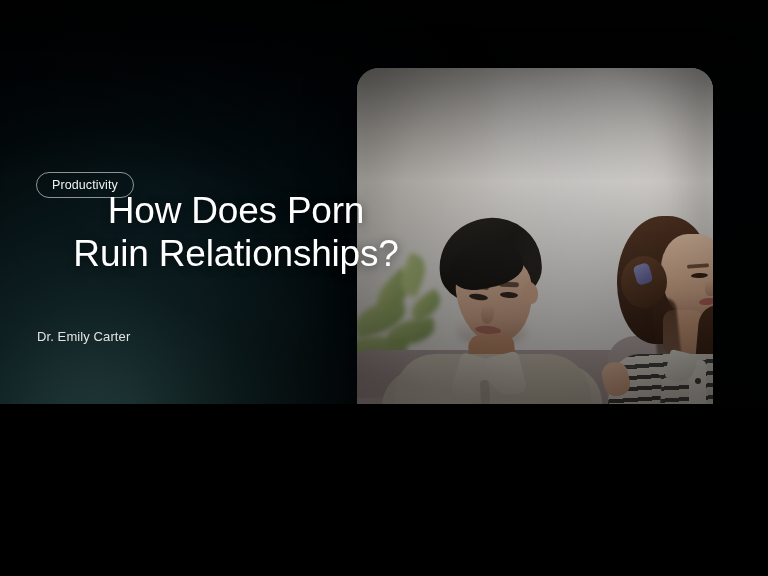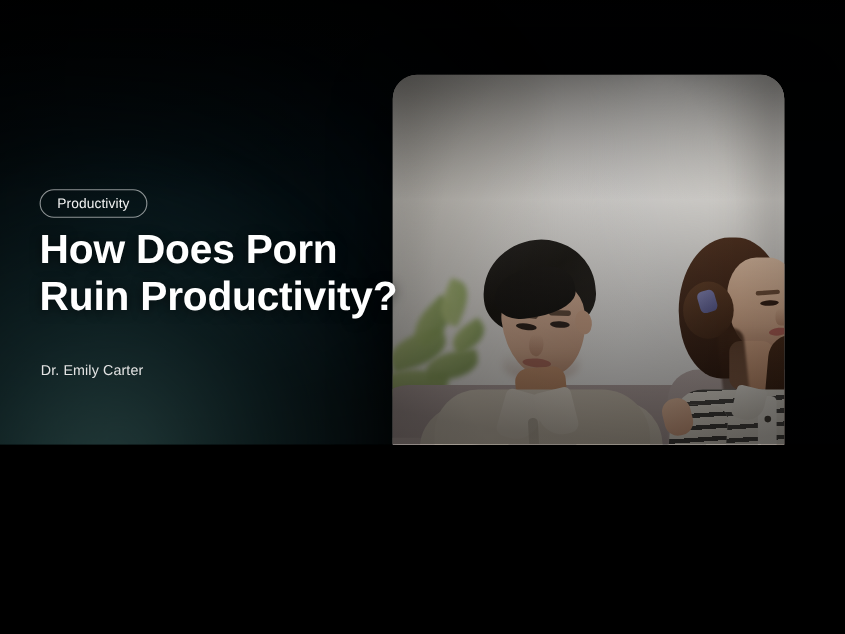--- a/index.html
+++ b/index.html
@@ -443,29 +443,30 @@
     border-radius: 999px;
     color: #f2f2f2;
     font-size: 12.5px;
     letter-spacing: 0.1px;
     white-space: nowrap;
   }
 
   .headline {
     position: absolute;
     left: 0;
-    top: 206px;
+    top: 190px;
     width: 400px;
     margin: 0;
     color: #ffffff;
     font-size: 37px;
     line-height: 1.16;
-    font-weight: 700;
+    font-weight: 400;
     letter-spacing: -0.2px;
     text-shadow: 0 2px 10px rgba(0,0,0,0.55);
+    text-align: center;
   }
   .headline .l2 { display: block; }
 
   .byline {
     position: absolute;
     left: 1px;
     top: 329px;
     color: #e3e3e3;
     font-size: 13px;
     letter-spacing: 0.1px;
@@ -594,21 +595,21 @@
   <div class="vignette"></div>
 
   <div class="content">
 
     <div class="badge">
       <span>Productivity</span>
     </div>
 
     <h1 class="headline">
       <span class="l1">How Does Porn</span>
-      <span class="l2">Ruin Productivity?</span>
+      <span class="l2">Ruin Relationships?</span>
     </h1>
 
     <div class="byline">Dr. Emily Carter</div>
 
 
   </div>
 
 </div>
 
 </body></html>

